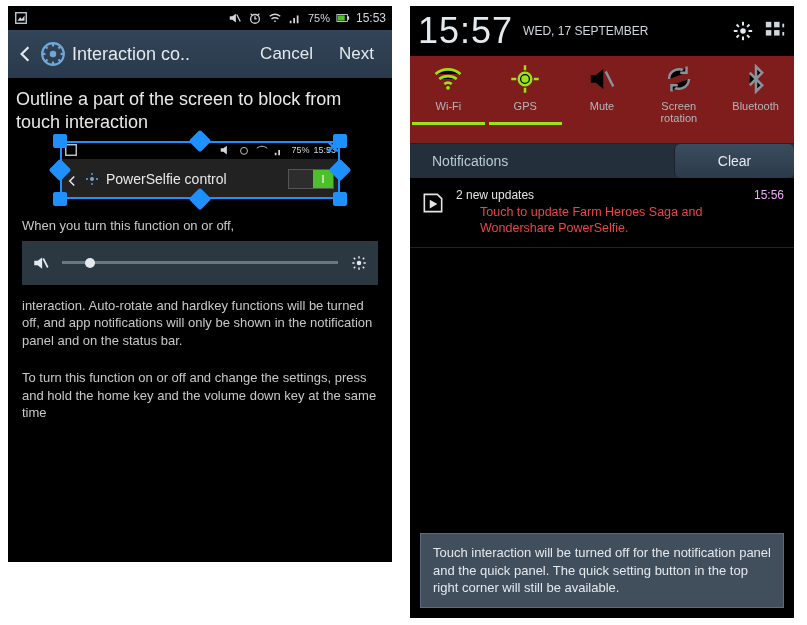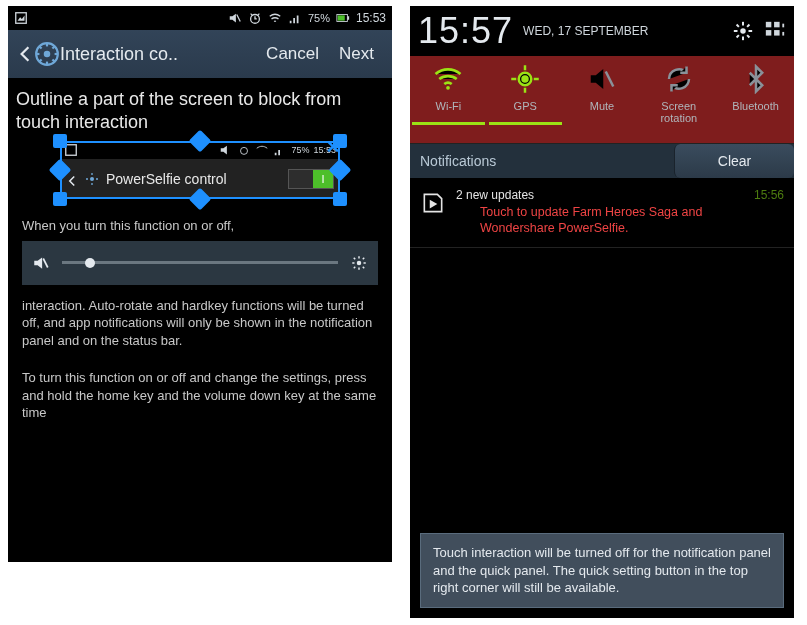--- a/index.html
+++ b/index.html
@@ -9,21 +9,21 @@
   .phone.left { height: 556px; }
   .phone.right { height: 612px; }
 
   
   .statusbar { height: 24px; background: #000; display: flex; align-items: center; justify-content: flex-end; gap: 6px; padding: 0 6px; color: #cfd6dc; font-size: 12px; }
   .statusbar .left-icon { margin-right: auto; }
   .sb-ico { width: 14px; height: 14px; display: inline-flex; align-items: center; justify-content: center; }
   .sb-ico svg { width: 100%; height: 100%; }
 
   
-  .l-header { background: linear-gradient(#324458,#2a3a4c); height: 48px; display: flex; align-items: center; color: #e4e9ee; padding: 0 8px; }
+  .l-header { background: linear-gradient(#324458,#2a3a4c); height: 48px; display: flex; align-items: center; color: #e4e9ee; padding: 0 8px; gap: 6px; }
   .l-header .back { width: 18px; height: 18px; }
   .l-header .gear { width: 26px; height: 26px; }
   .l-header .title { flex: 1; font-size: 18px; white-space: nowrap; overflow: hidden; text-overflow: ellipsis; }
   .l-header .btn { font-size: 17px; color: #e4e9ee; padding: 0 10px; }
 
   
   .instruction { color: #e8e8e8; font-size: 18px; padding: 10px 8px 4px 8px; line-height: 1.25; }
 
   
   .sel-wrap { position: relative; margin: 4px auto 0 auto; width: 280px; }
@@ -50,29 +50,29 @@
   .r-top .date { font-size: 12px; flex: 1; }
   .r-top .topico { width: 22px; height: 22px; }
   .quick-row { background: #7f1d1d; display: flex; border-bottom: 1px solid #222; }
   .quick { flex: 1; padding: 8px 2px 6px 2px; display: flex; flex-direction: column; align-items: center; gap: 6px; }
   .quick .qico { width: 30px; height: 30px; }
   .quick .qlabel { font-size: 11px; color: #b0b6bb; text-align: center; line-height: 1.1; }
   .quick .underline { height: 3px; width: 100%; margin-top: 4px; }
   .quick.active .underline { background: #9be315; }
 
   .notif-header { display: flex; background: #23303c; height: 34px; align-items: stretch; }
-  .notif-header .lbl { flex: 1; display: flex; align-items: center; padding-left: 10px; color: #b9c9d6; font-size: 14px; }
+  .notif-header .lbl { flex: 1; display: flex; align-items: center; padding-left: 10px; color: #b9c9d6; font-size: 14px; margin-left: 12px; }
   .notif-header .clear { width: 120px; background: linear-gradient(#3a4c5e,#2c3a48); display: flex; align-items: center; justify-content: center; color: #e4e9ee; font-size: 14px; border-left: 1px solid #1a232c; border-radius: 6px; }
 
   .notif-item { display: flex; gap: 10px; padding: 10px 10px; color: #e4e4e4; border-bottom: 1px solid #222; }
   .notif-item .nico { width: 26px; height: 26px; margin-top: 2px; }
   .notif-item .ntxt { flex: 1; }
   .notif-item .ntitle { font-size: 12px; }
   .notif-item .nbody { font-size: 12.5px; color: #ef4444; margin-top: 2px; line-height: 1.3; margin-left: 24px; }
-  .notif-item .ntime { font-size: 12px; color: #4d7c0f; }
+  .notif-item .ntime { font-size: 12px; color: #f0abfc; }
 
   .tooltip { position: absolute; bottom: 10px; left: 10px; right: 10px; background: rgba(70,85,100,0.92); border: 1px solid #5a6c7d; padding: 10px 12px; color: #e4e9ee; font-size: 13px; line-height: 1.35; }
 
   svg { fill: currentColor; }
 </style>
 </head>
 <body>
 
 <div class="phones">
 

